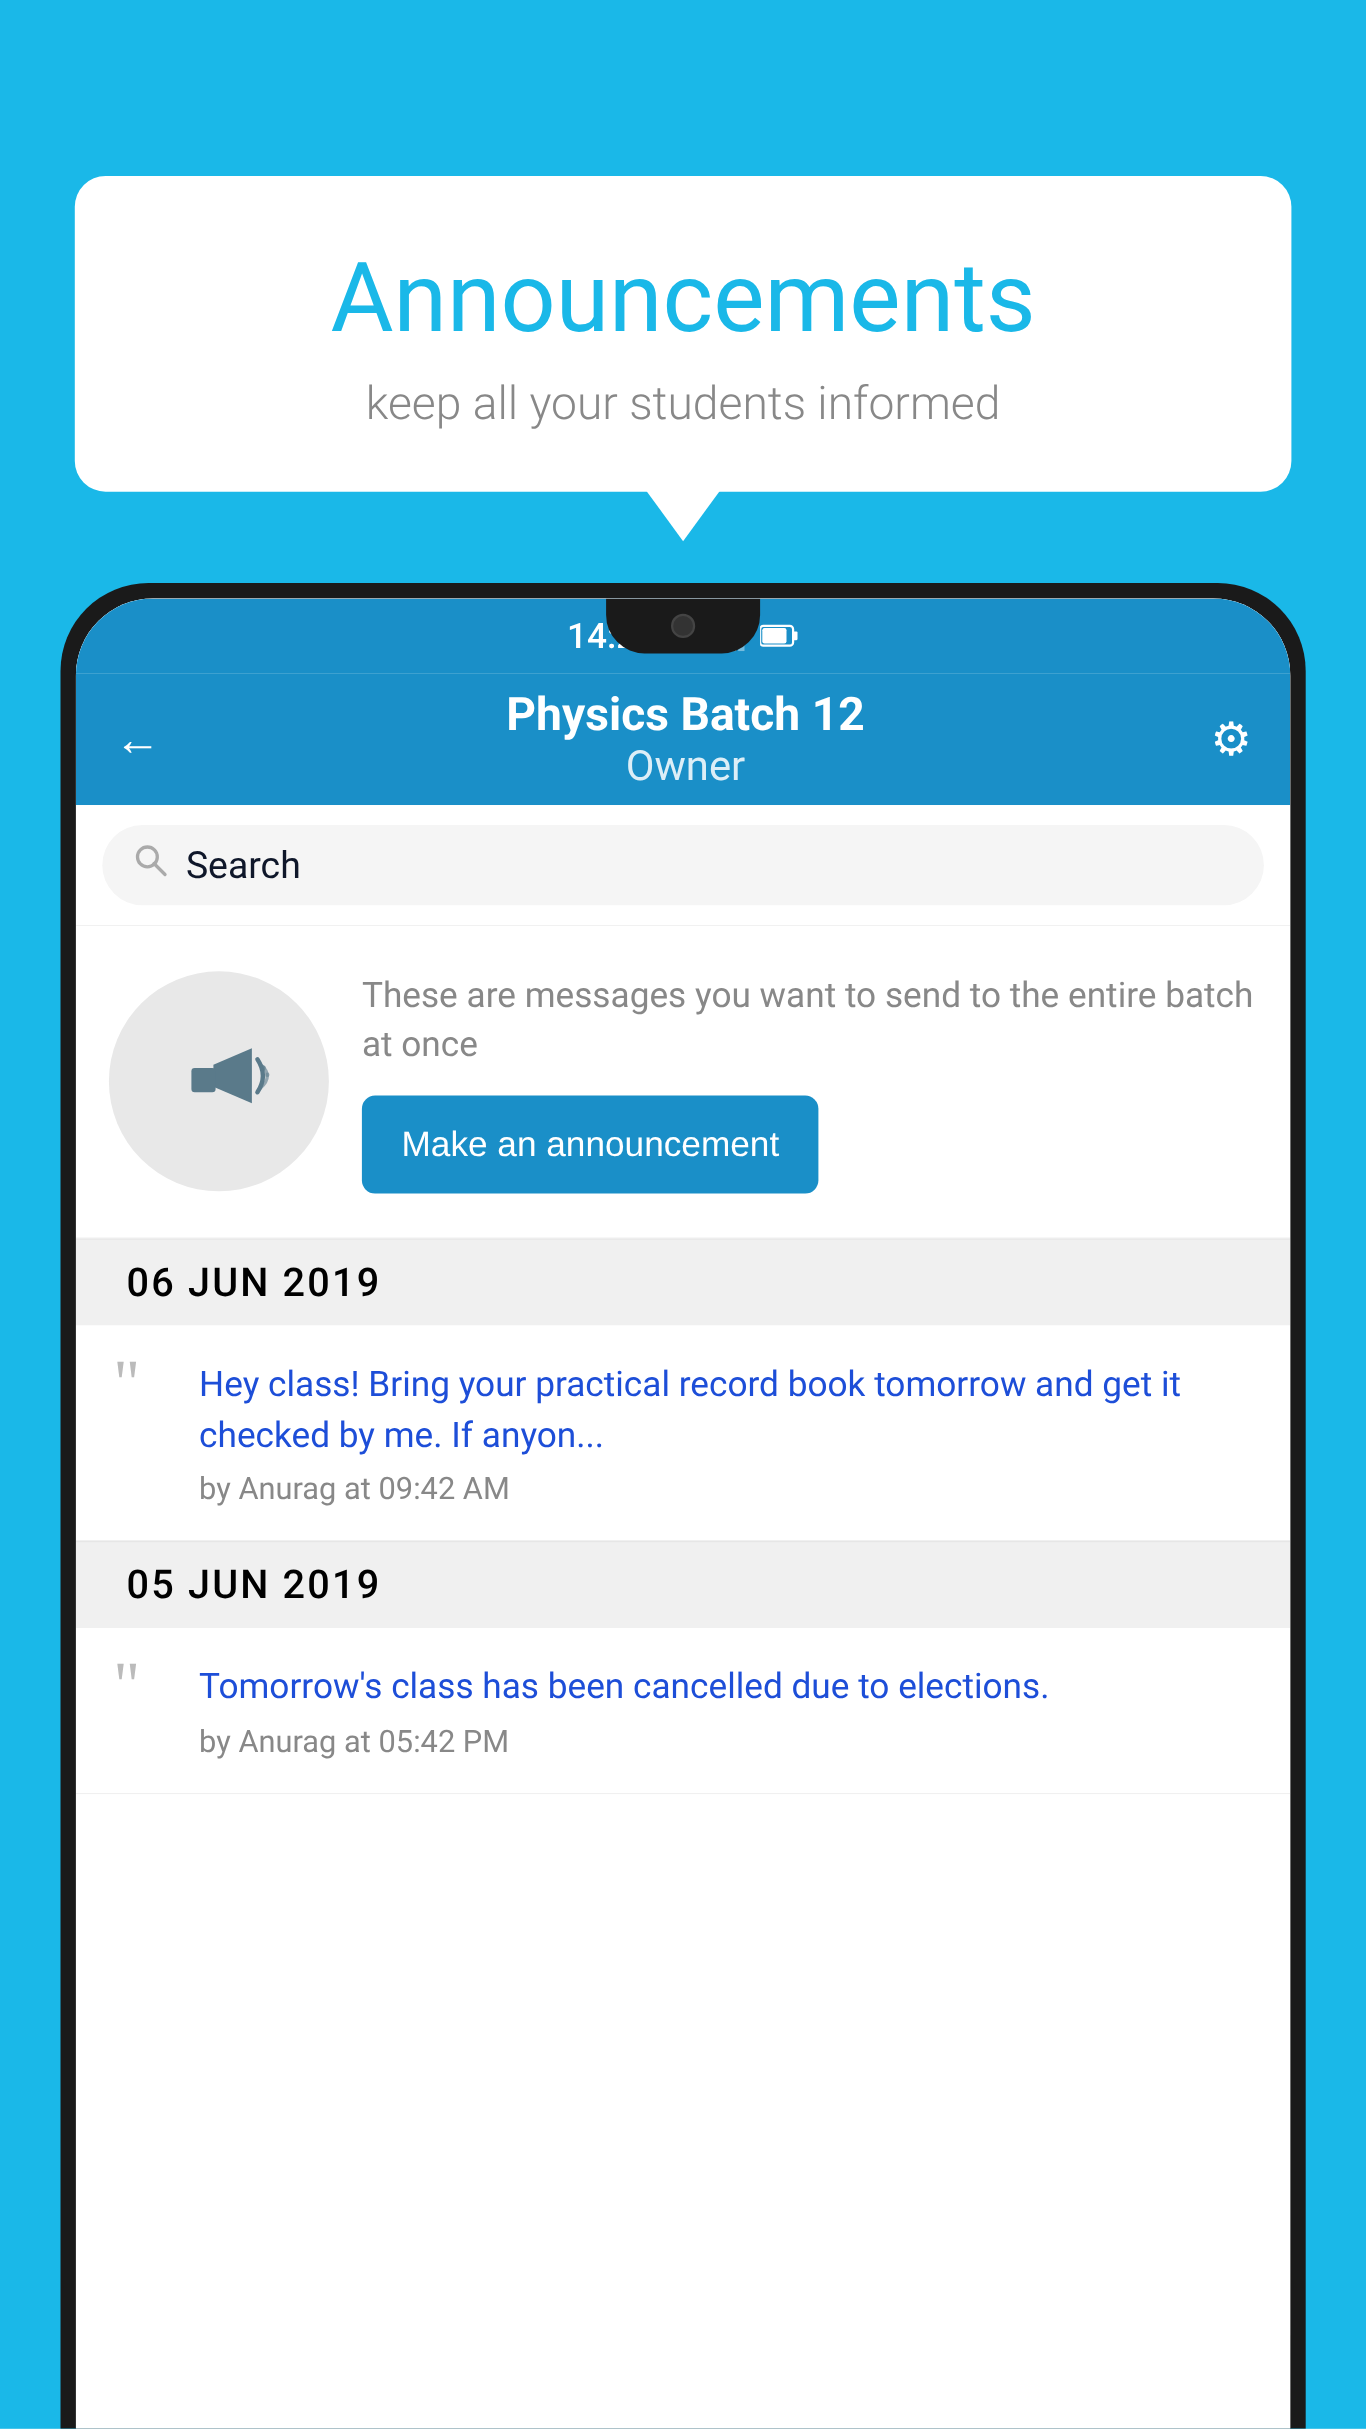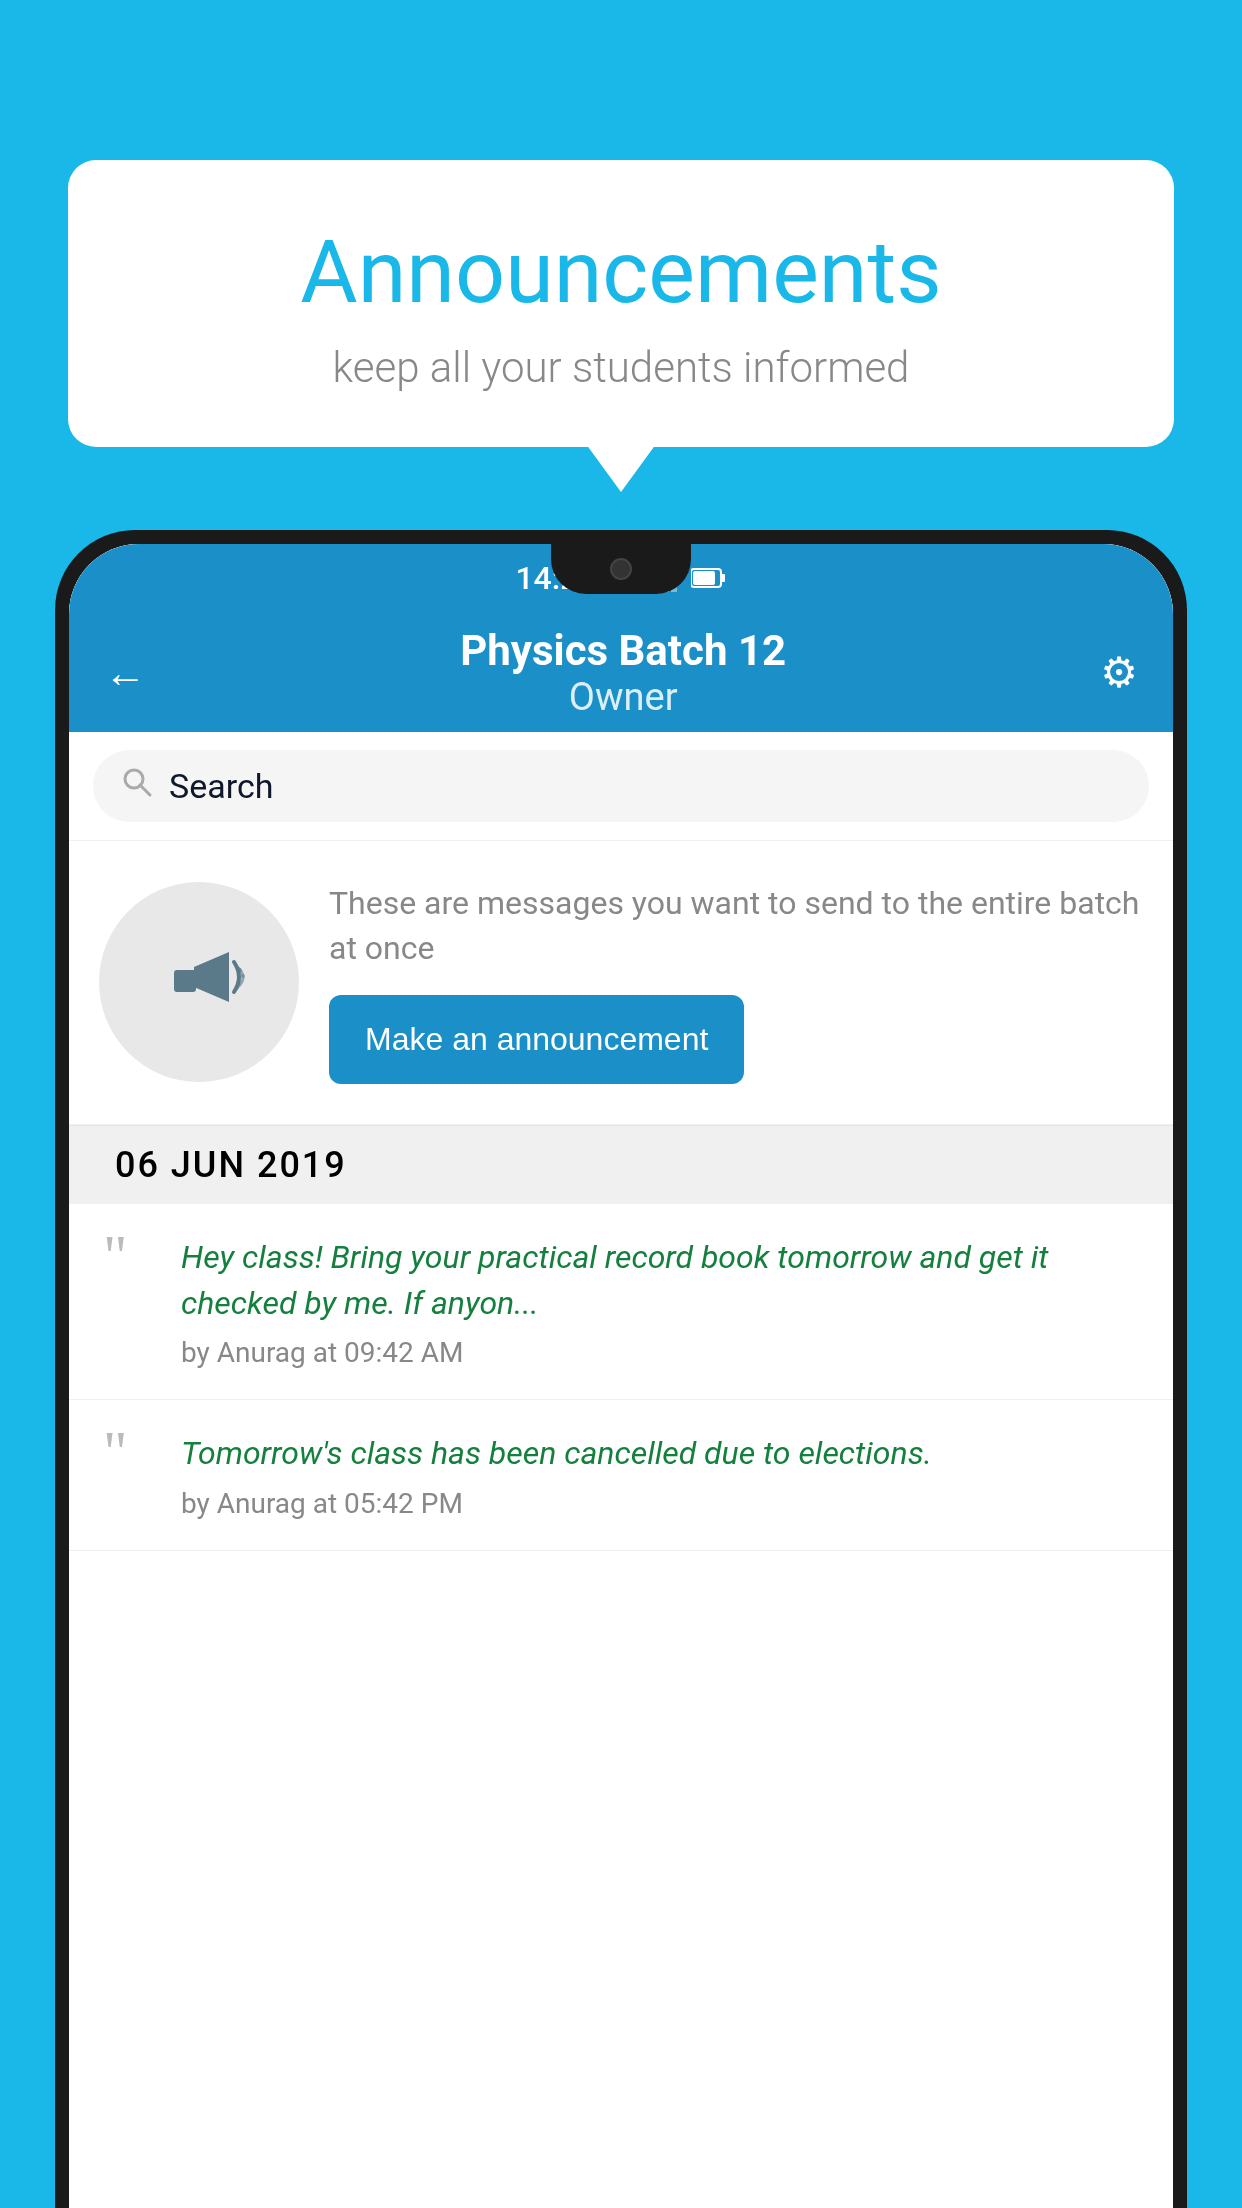--- a/index.html
+++ b/index.html
@@ -299,23 +299,22 @@
       line-height: 1;
       margin-top: -8px;
       min-width: 50px;
     }
 
     .announcement-content {
       flex: 1;
     }
 
     .announcement-text {
-      color: #15803d;
+      color: #1d4ed8;
       font-size: 32px;
-      font-style: italic;
       line-height: 1.45;
       margin-bottom: 10px;
     }
 
     .announcement-meta {
       color: #888;
       font-size: 28px;
     }
 
     .phone-inner {
@@ -425,20 +424,21 @@
         <div class="date-separator">06  JUN  2019</div>
 
         <div class="announcement-item">
           <div class="quote-icon">"</div>
           <div class="announcement-content">
             <div class="announcement-text">Hey class! Bring your practical record book tomorrow and get it checked by me. If anyon...</div>
             <div class="announcement-meta">by Anurag at 09:42 AM</div>
           </div>
         </div>
 
+        <div class="date-separator">05  JUN  2019</div>
 
         <div class="announcement-item">
           <div class="quote-icon">"</div>
           <div class="announcement-content">
             <div class="announcement-text">Tomorrow's class has been cancelled due to elections.</div>
             <div class="announcement-meta">by Anurag at 05:42 PM</div>
           </div>
         </div>
 
       </div>

